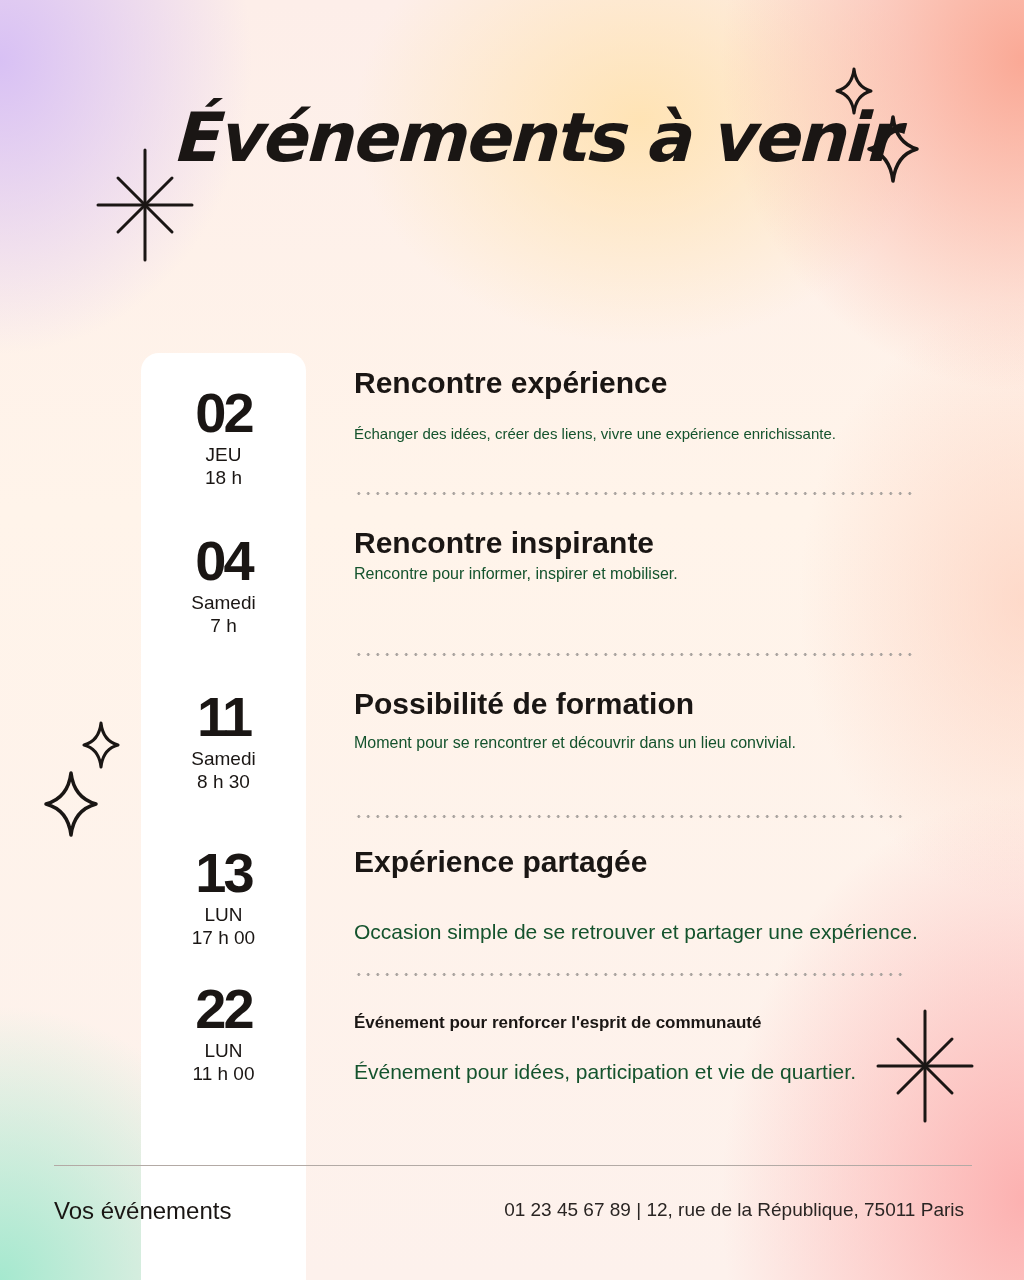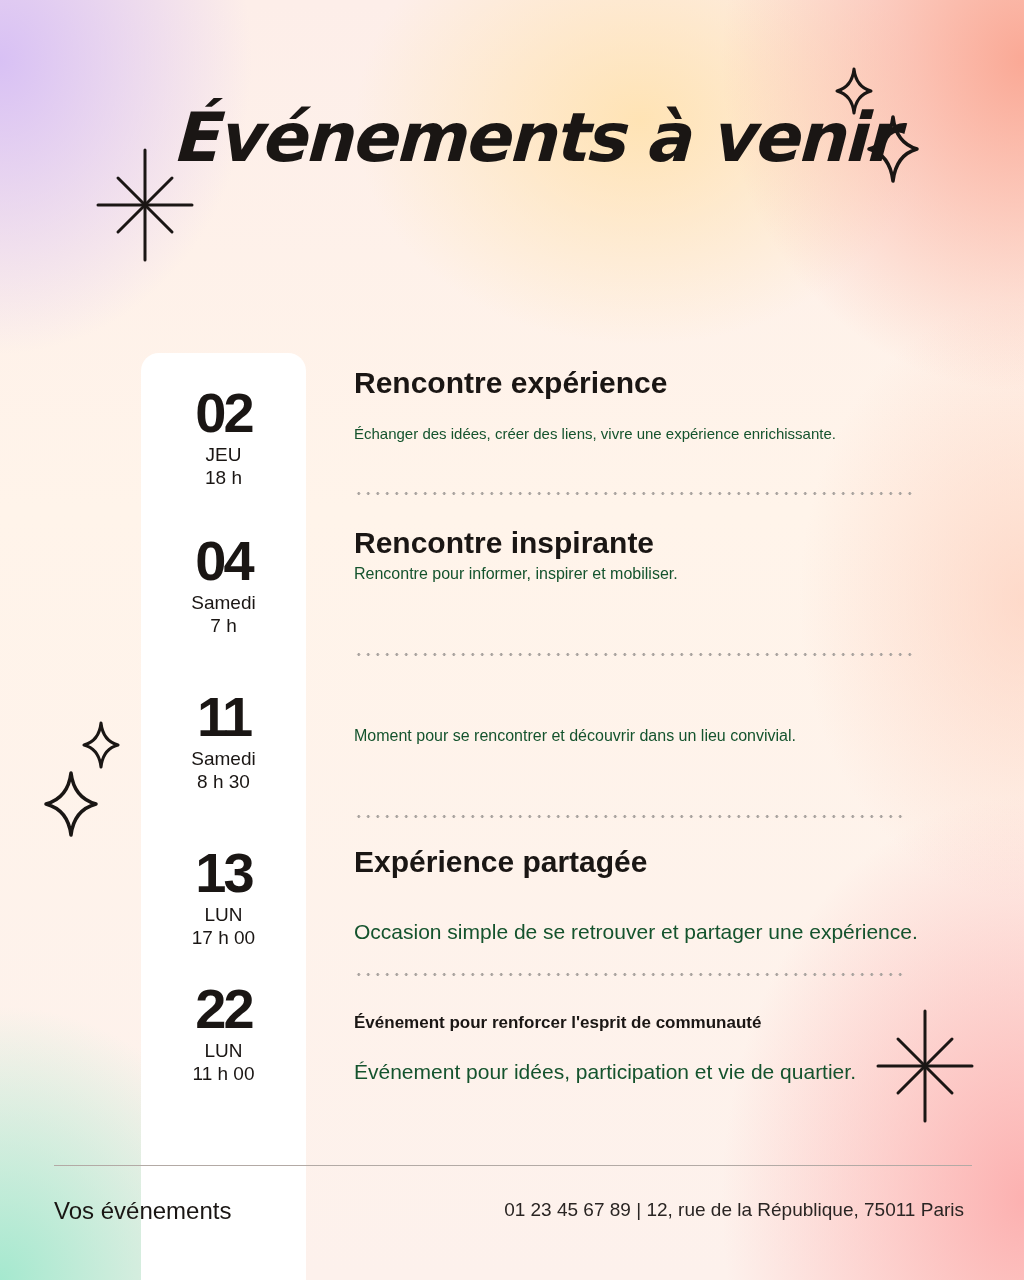--- a/index.html
+++ b/index.html
@@ -132,21 +132,22 @@
 </div>
 <div class="dots" style="top:492px;width:558px"></div>
 
 <div class="event" style="top:525px">
   <div class="ev-title">Rencontre inspirante</div>
   <div class="ev-desc large" style="margin-top:4px;font-size:16px">Rencontre pour informer, inspirer et mobiliser.</div>
 </div>
 <div class="dots" style="top:653px;width:558px"></div>
 
 <div class="event" style="top:686px">
-  <div class="ev-desc" style="margin-top:41px;font-size:16px">Moment pour se rencontrer et découvrir dans un lieu convivial.</div>
+  <div class="ev-title">Possibilité de formation</div>
+  <div class="ev-desc" style="margin-top:12px;font-size:16px">Moment pour se rencontrer et découvrir dans un lieu convivial.</div>
 </div>
 <div class="dots" style="top:815px;width:550px"></div>
 
 <div class="event" style="top:844px">
   <div class="ev-title">Expérience partagée</div>
   <div class="ev-desc" style="margin-top:40px;font-size:21px">Occasion simple de se retrouver et partager une expérience.</div>
 </div>
 <div class="dots" style="top:973px;width:550px"></div>
 
 <div class="event" style="top:1012px">

